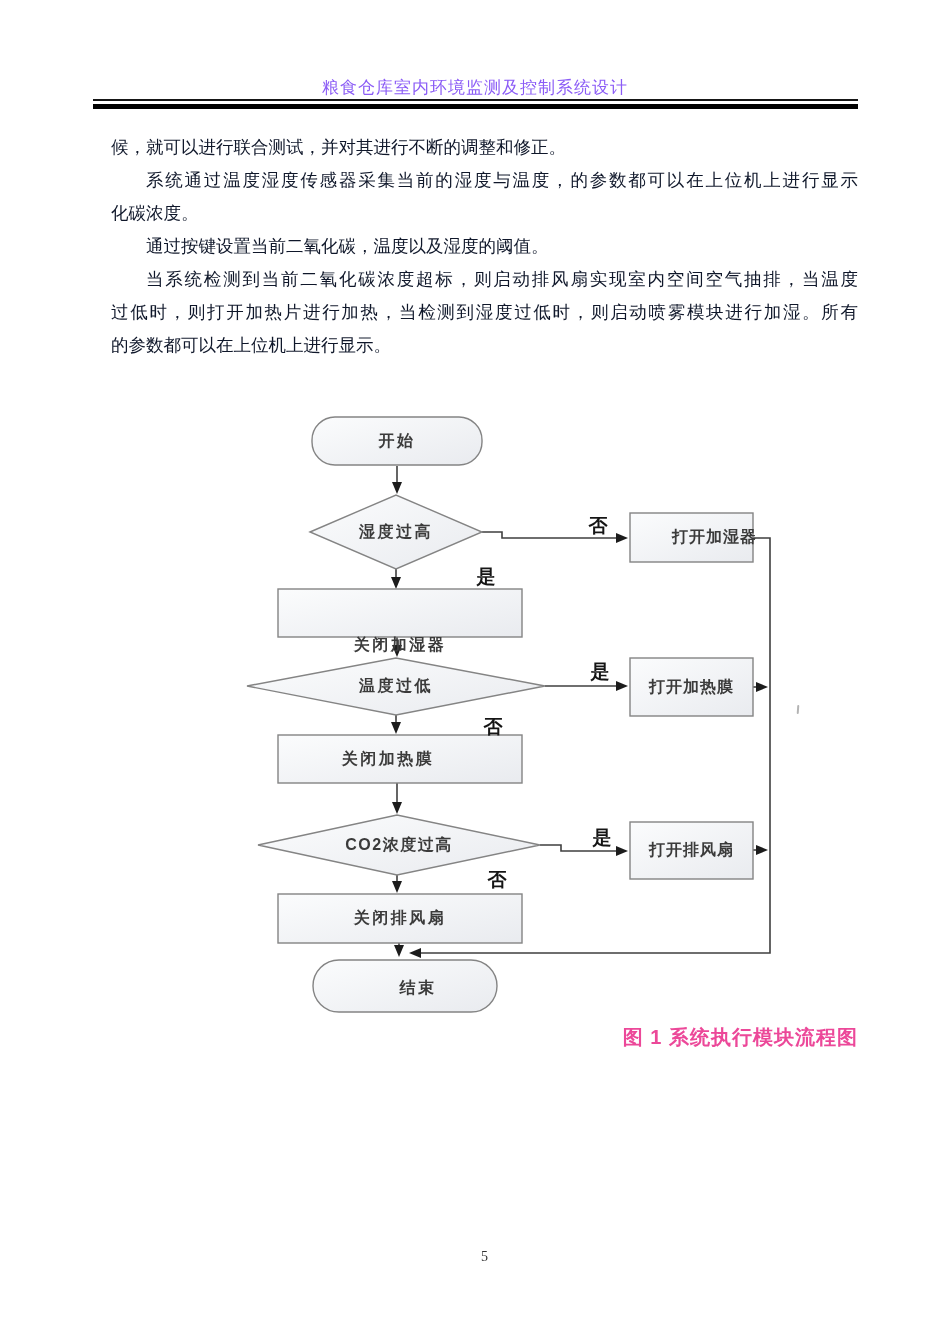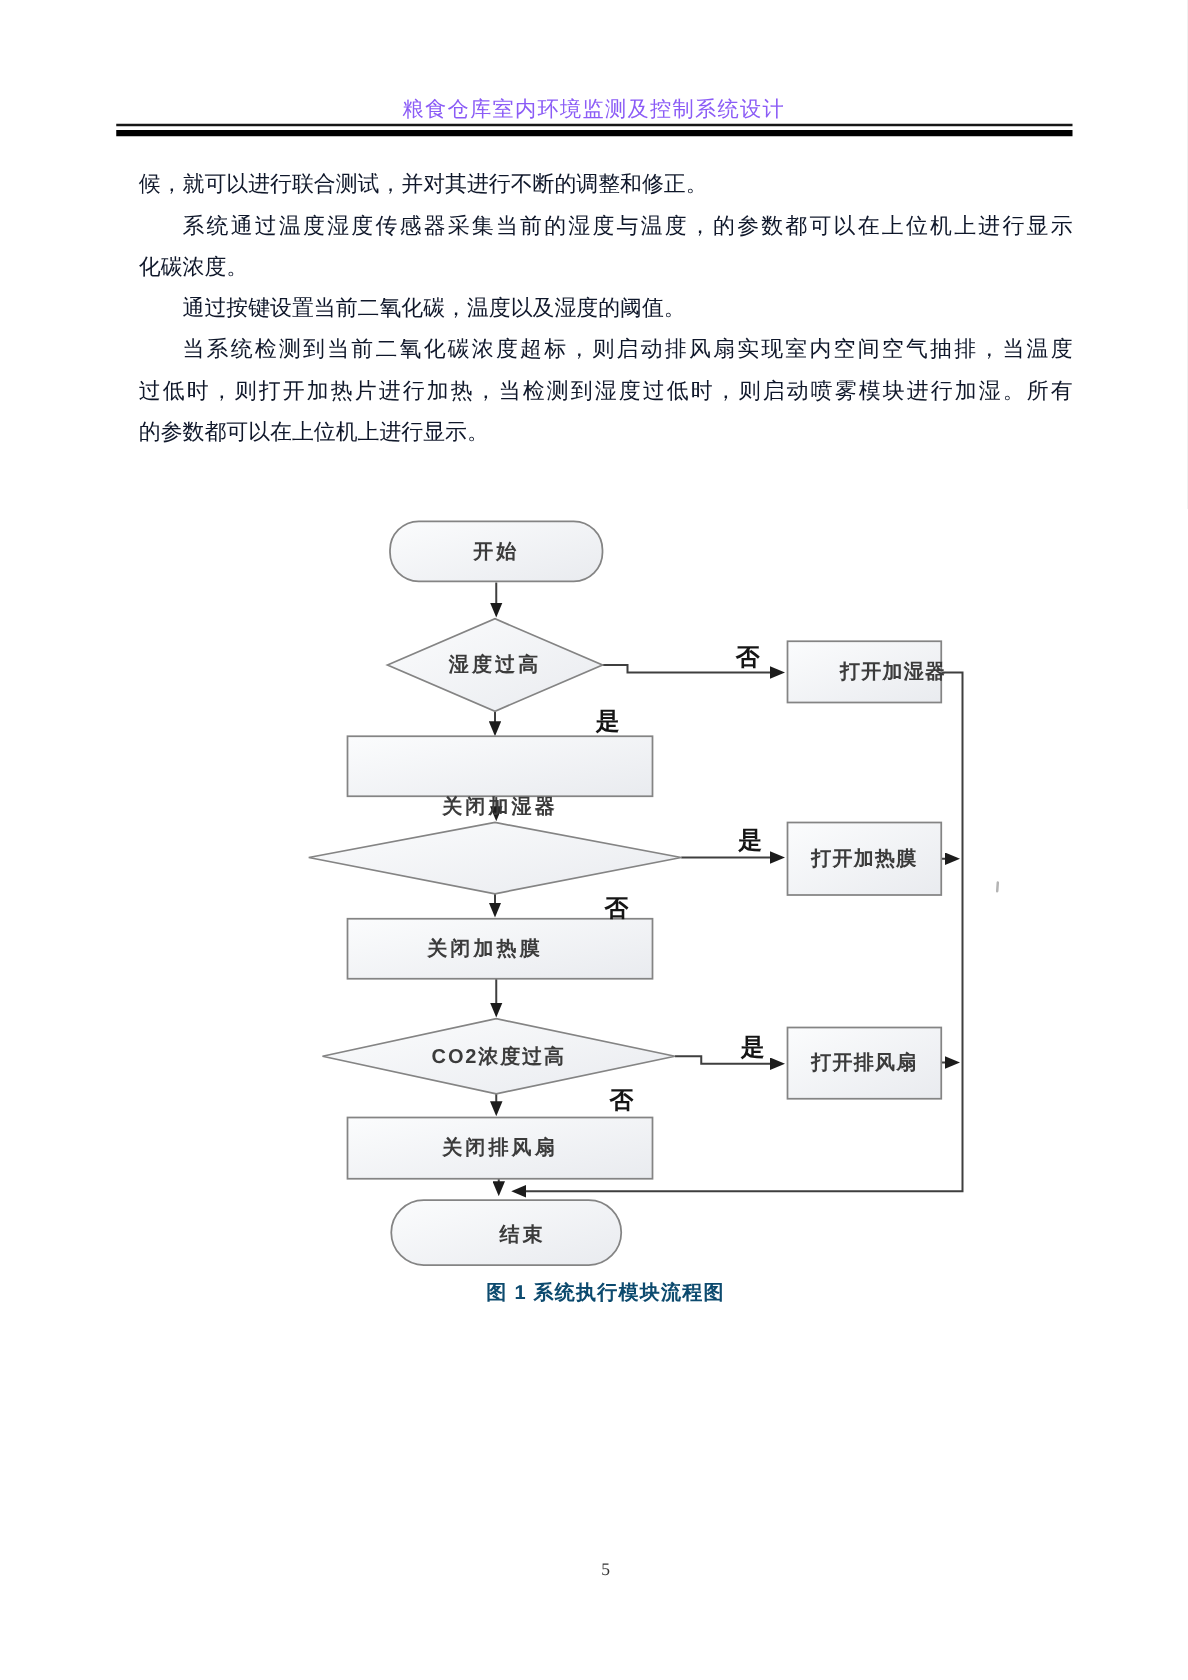--- a/index.html
+++ b/index.html
@@ -33,23 +33,23 @@
     white-space:nowrap;
     text-align:center;
   }
   .decision-label{
     display:flex;align-items:center;justify-content:center;
     width:30px;height:28px;
     font-family:"Liberation Sans","DejaVu Sans",sans-serif;
     font-size:19px;font-weight:700;color:#151515;
   }
   .figure-caption{
-    left:111px;top:1024px;width:747px;height:24px;text-align:center;
+    left:111px;top:1024px;width:747px;height:24px;text-align:right;
     font-family:"Liberation Sans","DejaVu Sans",sans-serif;
-    font-size:16px;font-weight:700;letter-spacing:1px;color:#0c4a6e;
+    font-size:20px;font-weight:700;letter-spacing:1px;color:#ec4899;
   }
   .page-number{
     left:111px;top:1249px;width:747px;height:18px;text-align:center;
     font-size:14px;color:#333;
   }
   .artifact{
     left:797px;top:705px;width:2px;height:9px;background:#b4b4b4;
     transform:rotate(4deg);border-radius:1px;
   }
 </style>
@@ -107,20 +107,21 @@
     <polygon class="node-shape" points="258,845 397,815 540,845 397,875"></polygon>
     <rect class="node-shape" x="630" y="822" width="123" height="57"></rect>
     <rect class="node-shape" x="278" y="894" width="244" height="49"></rect>
     <rect class="node-shape" x="313" y="960" width="184" height="52" rx="26"></rect>
   </svg>
 
   <div class="abs node-label" style="left:312px;top:417px;width:170px;height:48px;">开始</div>
   <div class="abs node-label" style="left:310px;top:495px;width:172px;height:74px;">湿度过高</div>
   <div class="abs node-label" style="left:630px;top:513px;width:123px;height:49px;letter-spacing:1px;padding-left:23px;">打开加湿器</div>
   <div class="abs node-label" style="left:278px;top:589px;width:244px;height:48px;margin-top:32px;">关闭加湿器</div>
+  <div class="abs node-label" style="left:247px;top:658px;width:298px;height:57px;">温度过低</div>
   <div class="abs node-label" style="left:630px;top:658px;width:123px;height:58px;letter-spacing:1px;">打开加热膜</div>
   <div class="abs node-label" style="left:278px;top:735px;width:220px;height:48px;">关闭加热膜</div>
   <div class="abs node-label" style="left:258px;top:815px;width:282px;height:60px;letter-spacing:1.5px;">CO2浓度过高</div>
   <div class="abs node-label" style="left:630px;top:822px;width:123px;height:57px;letter-spacing:1px;">打开排风扇</div>
   <div class="abs node-label" style="left:278px;top:894px;width:244px;height:49px;">关闭排风扇</div>
   <div class="abs node-label" style="left:326px;top:960px;width:184px;height:56px;">结束</div>
 
   <div class="abs decision-label" style="left:583px;top:512px;">否</div>
   <div class="abs decision-label" style="left:471px;top:563px;">是</div>
   <div class="abs decision-label" style="left:585px;top:658px;">是</div>

